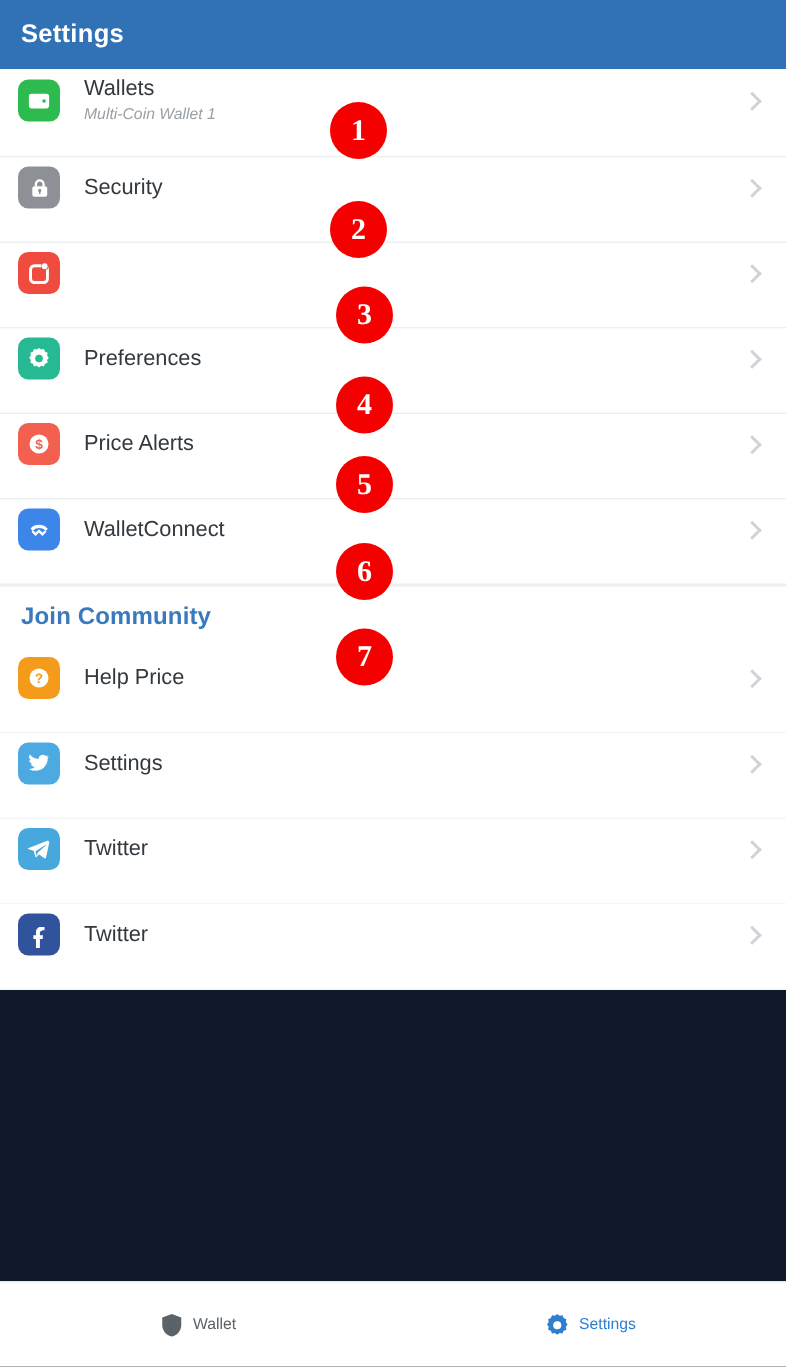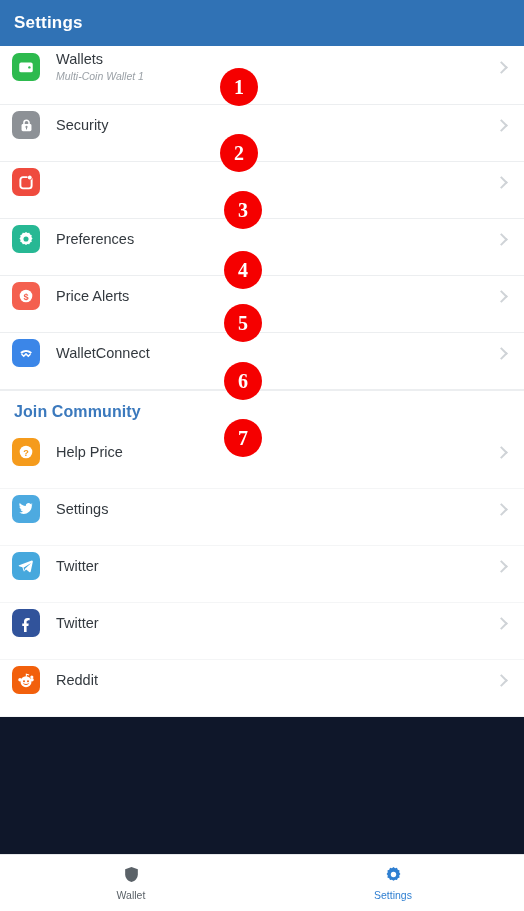--- a/index.html
+++ b/index.html
@@ -83,21 +83,21 @@
     font-family: "Liberation Serif", serif;
   }
 
   
   .bottom-nav {
     position: absolute; left: 0; bottom: 0; width: 524px; height: 57px;
     background: #fff; border-top: 1px solid #e7e9eb;
     display: flex; align-items: center;
   }
   .nav-item {
-    flex: 1; display: flex; flex-direction: column;
+    flex: 1; display: flex; flex-direction: row;
     align-items: center; justify-content: center; gap: 5px;
   }
   .nav-label { font-size: 10.5px; color: #5b6268; }
   .nav-item.active .nav-label { color: #2f7fd1; }
 
   svg { display: block; }
 </style>
 </head>
 <body>
 
@@ -248,39 +248,20 @@
           <path fill="#fff" d="M14.8 8.3h2.1V5.4c-.4 0-1.6-.1-3-.1-3 0-4.6 1.8-4.6 5v2.3H7v3.3h2.3V24h3.5v-8.1h2.4l.4-3.3h-2.8v-2c0-1 .3-1.7 1.6-1.7z"></path>
         </svg>
       </div>
       <div class="labels">
           <div class="row-title">Twitter</div>
         </div>
       <div class="spacer"></div>
       <div class="chev"></div>
     </div>
 
-    <div class="row no-div">
-      <div class="icon-box" style="background:#f2600c">
-        <svg width="20" height="20" viewBox="0 0 24 24">
-          <circle cx="12" cy="14" r="6.6" fill="#fff"></circle>
-          <circle cx="19" cy="8.4" r="1.9" fill="#fff"></circle>
-          <circle cx="4.8" cy="11.6" r="2.1" fill="#fff"></circle>
-          <circle cx="19.2" cy="11.6" r="2.1" fill="#fff"></circle>
-          <path d="M12.4 8.2V5.1l3.4.8" stroke="#fff" stroke-width="1.3" fill="none"></path>
-          <circle cx="9.6" cy="13.4" r="1.2" fill="#f2600c"></circle>
-          <circle cx="14.4" cy="13.4" r="1.2" fill="#f2600c"></circle>
-          <path d="M9.3 16.6c1.6 1.2 3.8 1.2 5.4 0" stroke="#f2600c" stroke-width="1.2" fill="none" stroke-linecap="round"></path>
-        </svg>
-      </div>
-      <div class="labels">
-          <div class="row-title">Reddit</div>
-        </div>
-      <div class="spacer"></div>
-      <div class="chev"></div>
-    </div>
 
   </div>
 
   <div class="badge" style="left:220px;top:68px">
     <span>1</span>
   </div>
   <div class="badge" style="left:220px;top:134px">
     <span>2</span>
   </div>
   <div class="badge" style="left:224px;top:191px">

